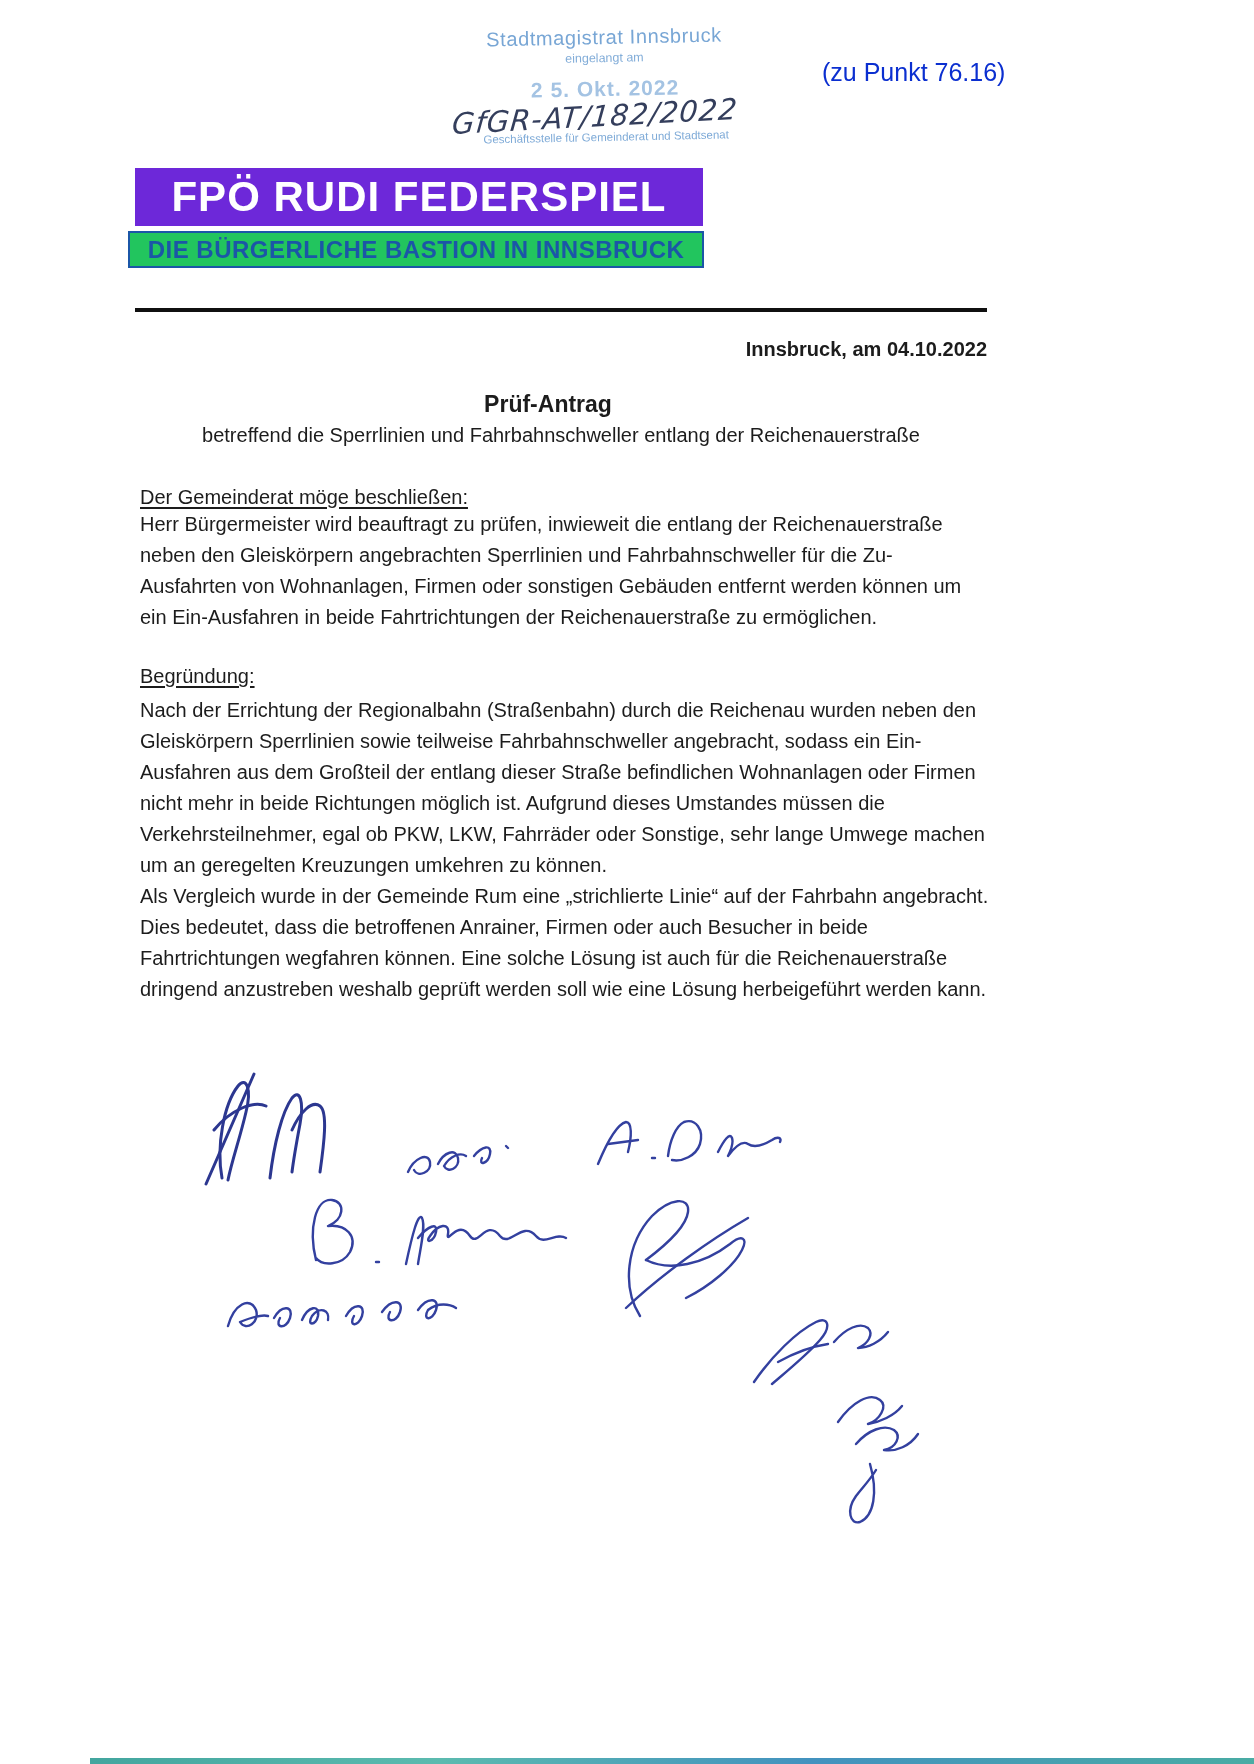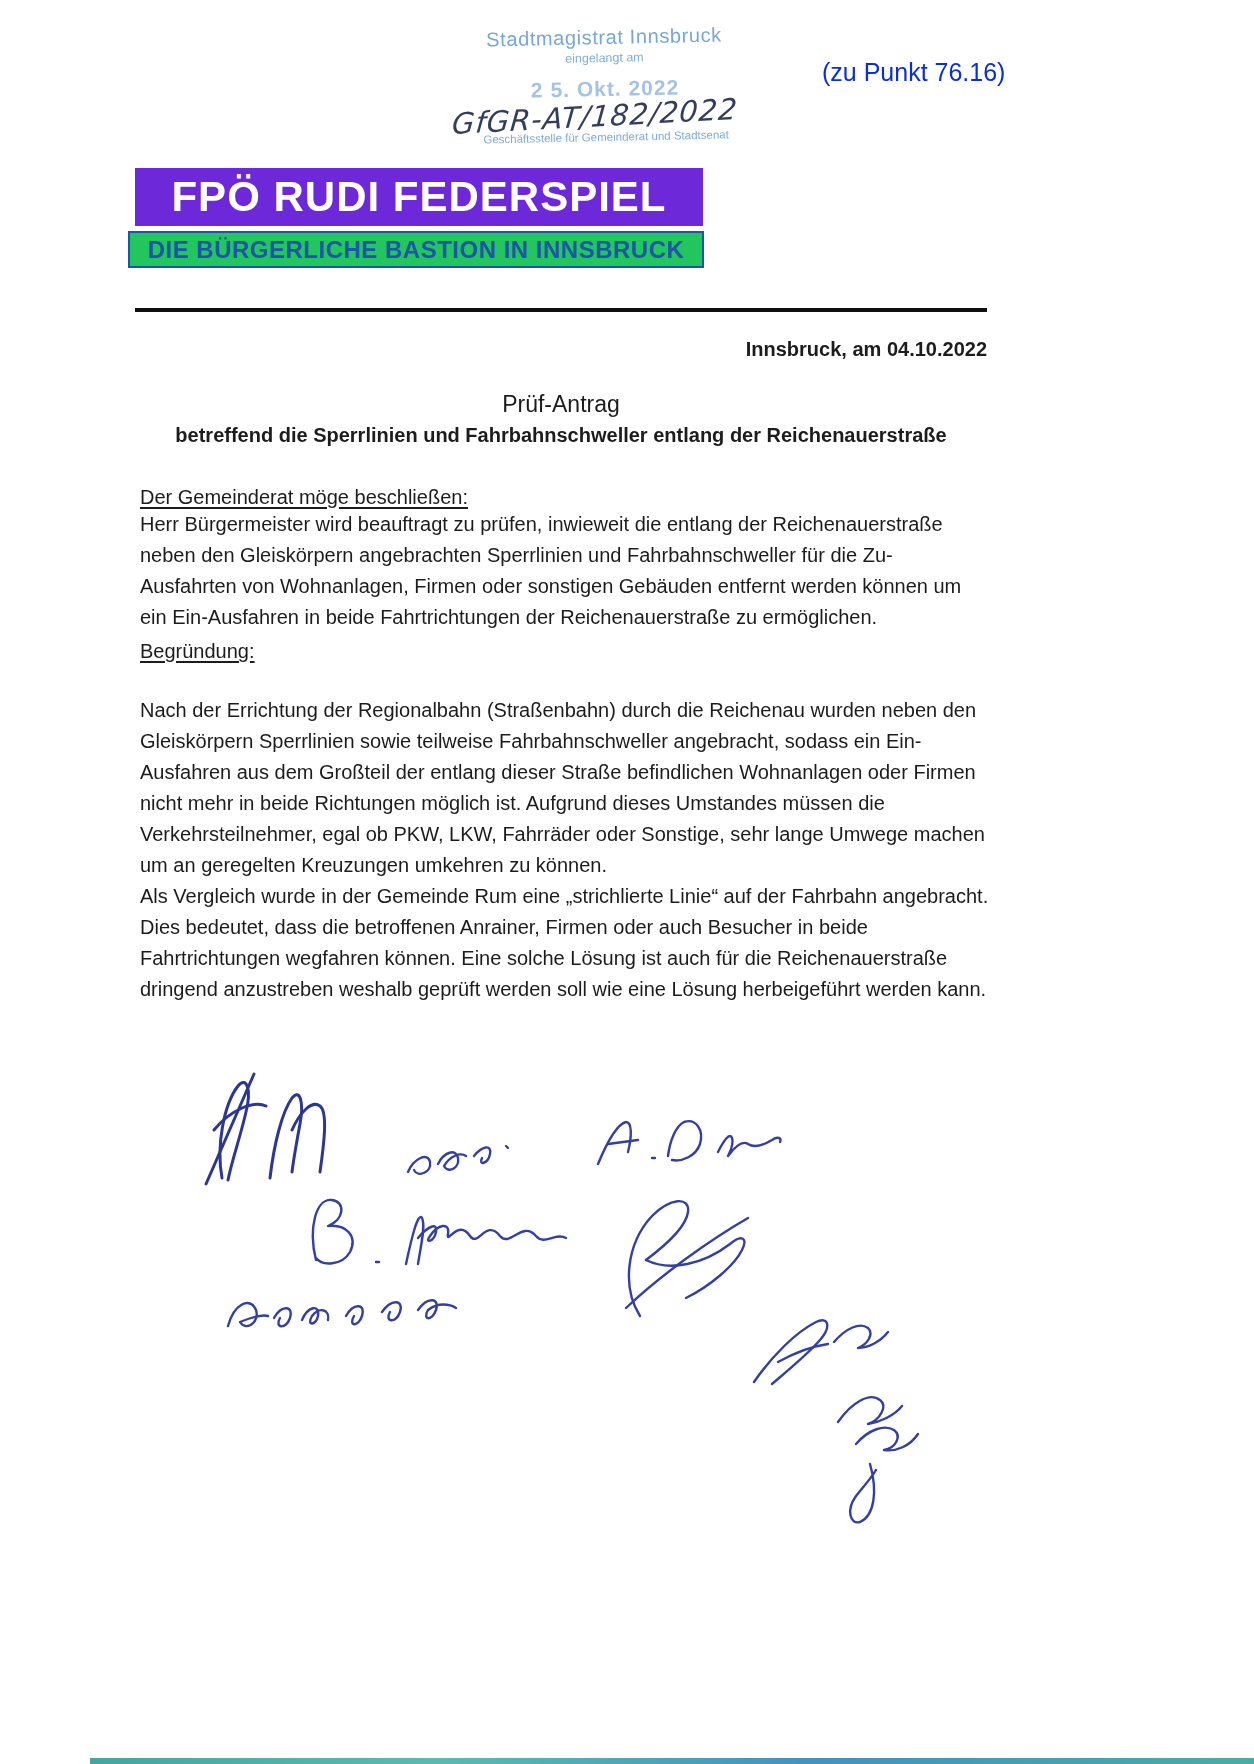--- a/index.html
+++ b/index.html
@@ -52,38 +52,38 @@
     position:absolute; left:135px; top:308px; width:852px; height:4px;
     background:#101010;
   }
 
   
   .date-line {
     position:absolute; left:600px; top:338px; width:387px;
     text-align:right; font-size:20px;font-weight:bold;
   }
   .doc-title {
-    position:absolute; left:135px; top:391px; width:852px;
-    text-align:center; font-size:23px; font-weight:normal;
+    position:absolute; left:122px; top:391px; width:852px;
+    text-align:center; font-size:23px; font-weight:bold;
   }
   .doc-subtitle {
     position:absolute; left:135px; top:424px; width:852px;
-    text-align:center; font-size:20px; font-weight:bold;
+    text-align:center; font-size:20px; font-weight:normal;
   }
   .sec-heading {
     position:absolute; left:140px; width:848px;
     font-size:20px; text-decoration:underline; text-underline-offset:3px;
   }
   .sec-body {
     position:absolute; left:140px; width:850px;
     font-size:20px; line-height:31px; text-align:left;
   }
   .sec-body p { margin:0; }
   #h1 { top:478px;margin-top:8px; }  #p1 { top:509px; }
-  #h2 { top:640px; }  #p2 { top:695px; }
+  #h2 { top:665px; }  #p2 { top:695px; }
 
   
   .signatures { position:absolute; left:170px; top:1060px; width:820px; height:520px; }
   .signatures path { fill:none; stroke:#33409f; stroke-linecap:round; stroke-linejoin:round; }
   .sig-bold path { stroke-width:3; stroke:#2c3790; }
   .sig path { stroke-width:2.4; }
 
   
   .scan-edge {
     position:absolute; left:90px; right:0; bottom:0; height:6px;

